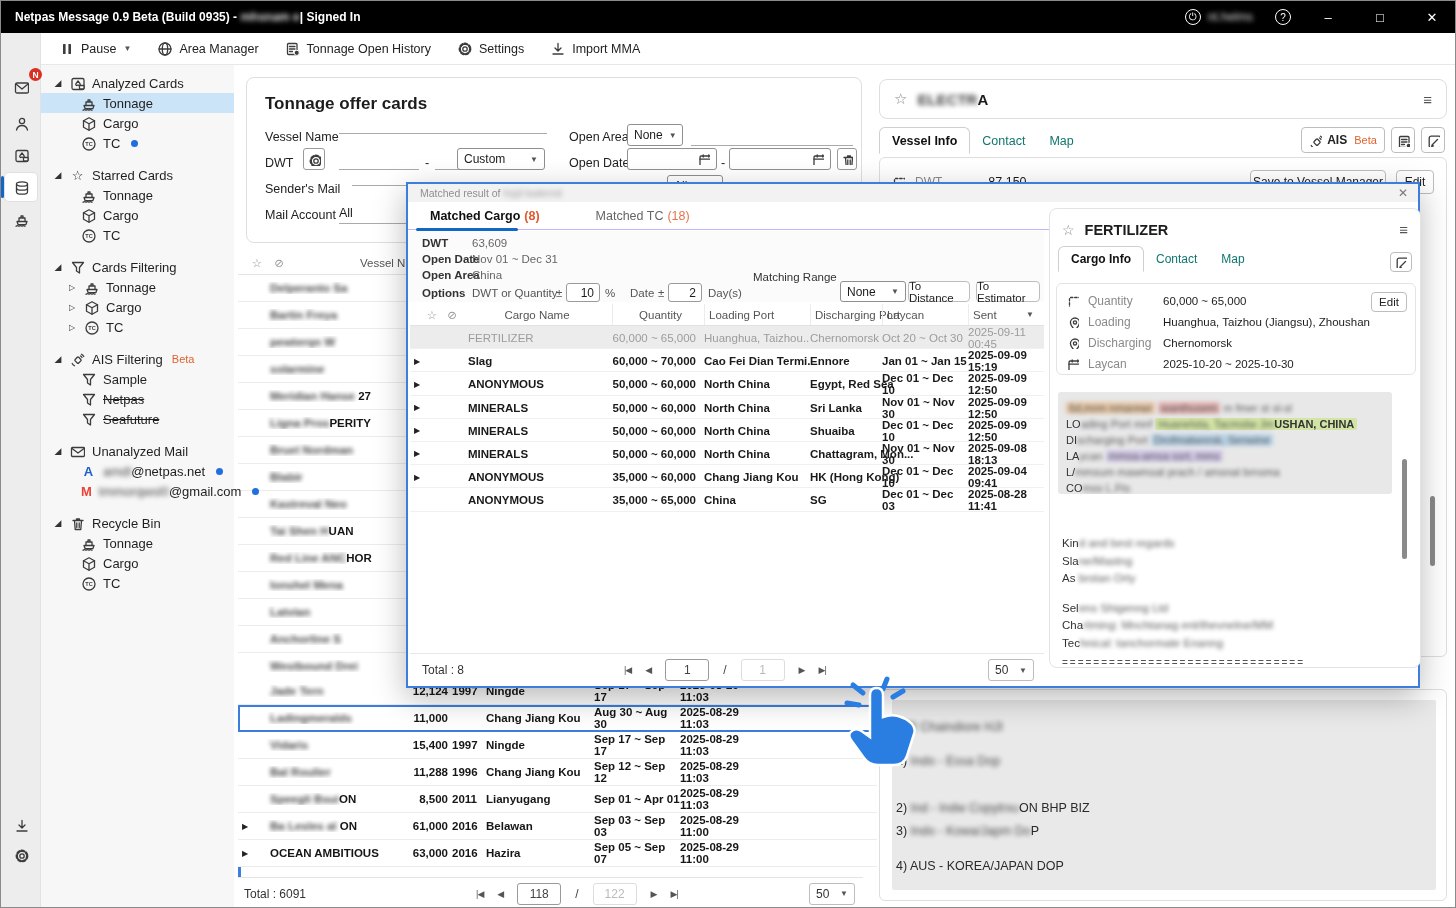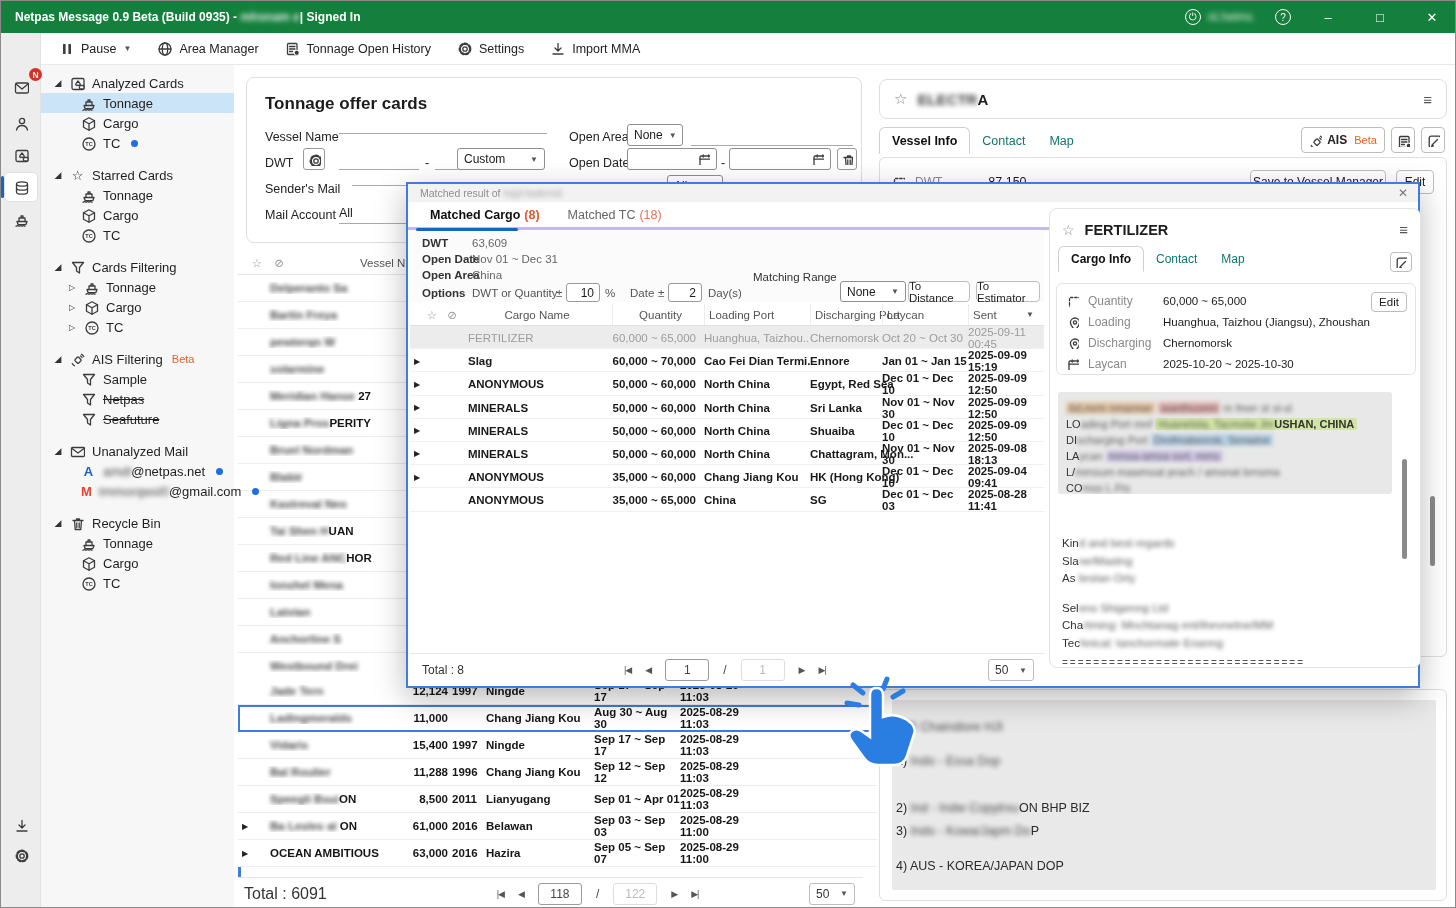--- a/index.html
+++ b/index.html
@@ -2,21 +2,21 @@
 <html><head>
 <meta charset="utf-8">
 <style>
 *{box-sizing:border-box;margin:0;padding:0}
 html,body{width:1456px;height:908px;overflow:hidden}
 body{position:relative;font-family:"Liberation Sans","DejaVu Sans",sans-serif;background:#fff;color:#1c1c1c;font-size:13px;border:1px solid #8a8a8a}
 .abs{position:absolute}
 .rd{filter:blur(2.4px);opacity:.85;user-select:none}
 .rd2{filter:blur(2px);opacity:.8;user-select:none}
 
-.titlebar{position:absolute;left:0;top:0;right:0;height:32px;background:#15803d;color:#fff;display:flex;align-items:center;padding:0 14px;font-size:12px;font-weight:700;z-index:5}
+.titlebar{position:absolute;left:0;top:0;right:0;height:32px;background:#000000;color:#fff;display:flex;align-items:center;padding:0 14px;font-size:12px;font-weight:700;z-index:5}
 .tb-right{position:absolute;right:8px;top:0;height:32px;display:flex;align-items:center;gap:22px;font-weight:400}
 .wbtn{width:30px;text-align:center;font-size:13px;cursor:default}
 .circ{border:1.4px solid #fff;border-radius:50%;width:16px;height:16px;display:inline-flex;align-items:center;justify-content:center;font-size:10px}
 
 .toolbar{position:absolute;left:40px;top:32px;right:0;height:32px;background:#fff;border-bottom:1px solid #e8e8e8;display:flex;align-items:center;gap:26px;padding-left:18px;z-index:2}
 .tbn{display:flex;align-items:center;gap:7px;font-size:12.5px;color:#222}
 .chev{font-size:8px;color:#555}
 
 .rail{position:absolute;left:0;top:32px;bottom:0;width:40px;background:#ededed;border-right:1px solid #e2e2e2;z-index:3}
 .ric{position:absolute;left:4px;width:32px;height:28px;display:flex;align-items:center;justify-content:center;border-radius:4px}
@@ -720,21 +720,21 @@
         <span style="padding-left:16px;overflow:hidden;white-space:nowrap"><span class="rd2"></span><span>OCEAN AMBITIOUS</span></span>
         <span class="num">63,000</span>
         <span>2016</span>
         <span>Hazira</span>
         <span>Sep 05 ~ Sep 07</span>
         <span>2025-08-29 11:00</span>
       </div>
     </div>
 
   <div class="abs" style="left:4px;top:812px;width:625px;height:32px;border-top:1px solid #e4e4e4;display:flex;align-items:center">
-    <span style="font-size:16px;color:#333;margin-left:6px">Total : 6091</span>
+    <span style="font-size:12px;color:#333;margin-left:6px">Total : 6091</span>
     <div class="pager" style="margin-left:170px">
       <span class="pgb">|◀</span>
       <span class="pgb">◀</span>
       <span class="pgi">118</span>
       <span>/</span>
       <span class="pgi ghost">122</span>
       <span class="pgb">▶</span>
       <span class="pgb">▶|</span>
     </div>
     <div class="sizebox" style="margin-left:auto;margin-right:8px">
@@ -800,21 +800,21 @@
         <div class="msgline" style="top: 169px;"><span>4) </span><span class="rd"></span><span>AUS - KOREA/JAPAN DOP</span></div>
       </div>
   </div>
 </div>
 
 <div class="modal">
   <div class="mtitle">
     <span><span>Matched result of </span><span class="rd">hsjd kwlernd</span></span>
     <span class="mclose">✕</span>
   </div>
-  <div class="abs" style="left:0;top:18px;width:100%;height:28px;border-bottom:3px solid #c4b5fd;display:flex;align-items:center;gap:28px;padding-left:22px">
+  <div class="abs" style="left:0;top:18px;width:100%;height:28px;border-bottom:1px solid #c4b5fd;display:flex;align-items:center;gap:56px;padding-left:22px">
     <span class="mtab act">
         <span>Matched Cargo</span>
         <span class="cnt">(8)</span>
       </span>
     <span class="mtab">
         <span>Matched TC</span>
         <span class="cnt" style="opacity:.85">(18)</span>
       </span>
   </div>
   <div class="abs" style="left:8px;top:44px;width:102px;height:3px;background:#1266c6;border-radius:2px"></div>

